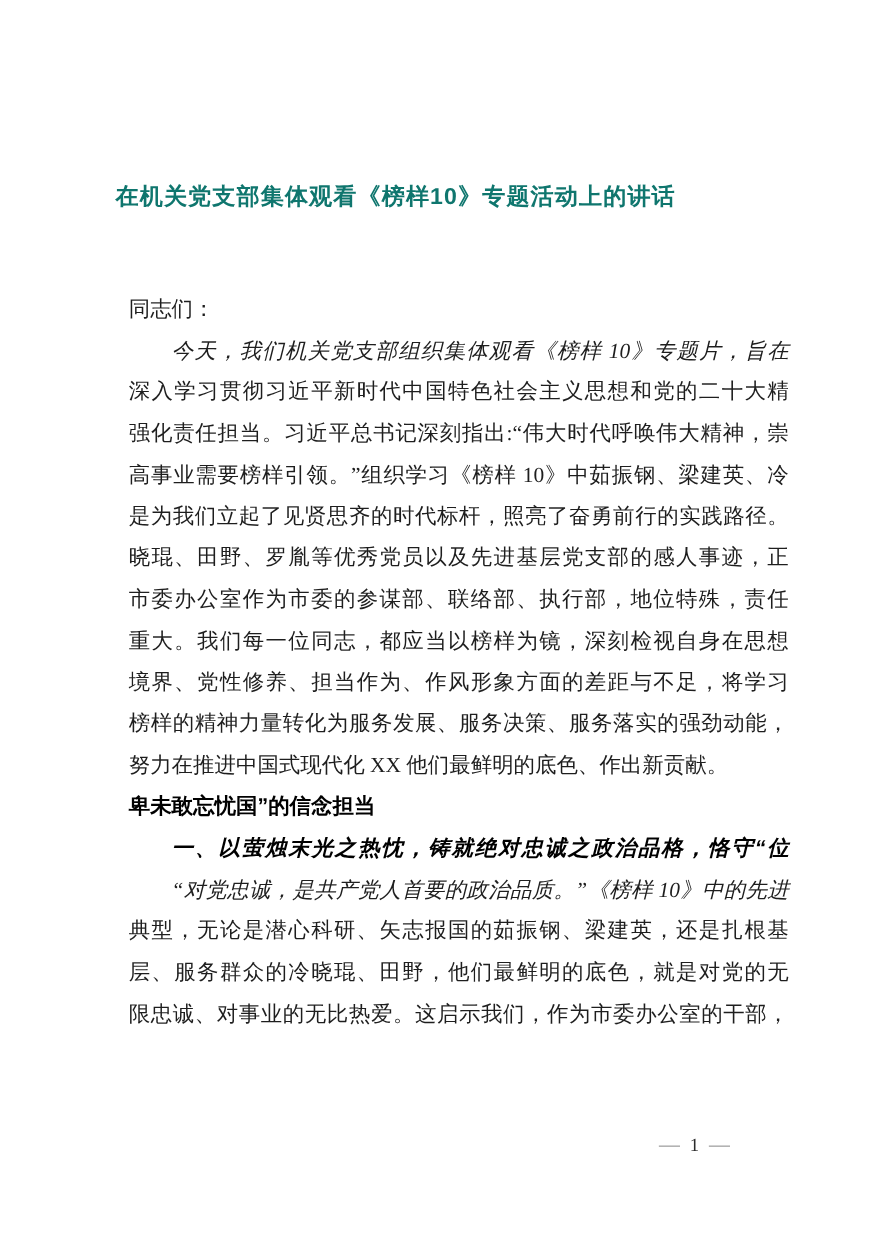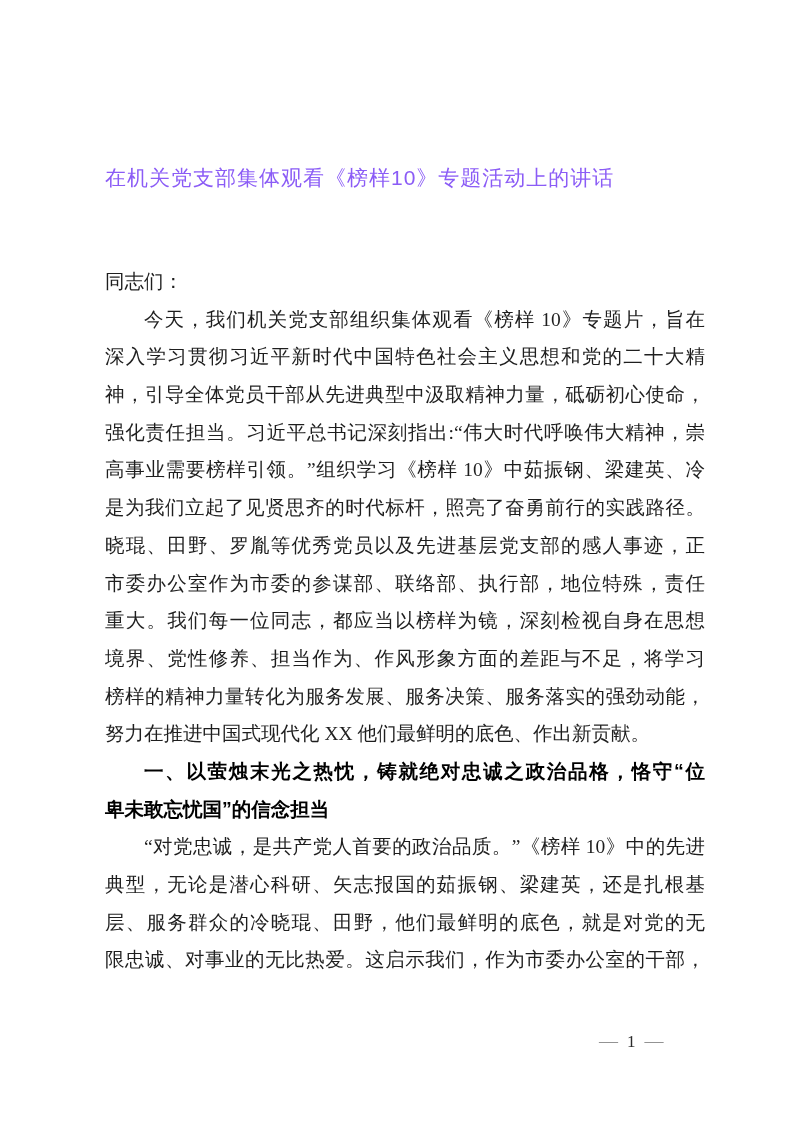--- a/index.html
+++ b/index.html
@@ -20,47 +20,48 @@
     top: 0;
     width: 600px;
     height: 1122px;
   }
   .doc-title {
     position: absolute;
     top: 164px;
     left: 0;
     margin: 0;
     font-family: "Liberation Sans", sans-serif;
-    font-weight: 400;
+    font-weight: 700;
     font-size: 21px;
-    color: #8b5cf6;
+    color: #0f766e;
     letter-spacing: 1px;
     white-space: nowrap;
   }
   .content {
     position: absolute;
     top: 263px;
-    left: 0;
+    left: 12px;
     width: 600px;
   }
   .line {
     height: 37.7px;
     line-height: 37.7px;
     font-size: 19.5px;
     font-family: "Liberation Serif", serif;
     color: #1e1e1e;
     text-align: justify;
     text-align-last: justify;
   }
   .line.left {
     text-align: left;
     text-align-last: left;
   }
   .line.indent {
     text-indent: 39px;
+    font-style: italic;
   }
   .line.heading {
     font-family: "Liberation Sans", sans-serif;
     font-weight: 700;
     color: #000000;
   }
   .footer {
     position: absolute;
     top: 1028px;
     left: 494px;
@@ -82,32 +83,31 @@
 <body>
 
 <div class="page">
 
   <h1 class="doc-title">在机关党支部集体观看《榜样10》专题活动上的讲话</h1>
 
   <div class="content">
       <div class="line left">同志们：</div>
       <div class="line indent">今天，我们机关党支部组织集体观看《榜样 10》专题片，旨在</div>
       <div class="line">深入学习贯彻习近平新时代中国特色社会主义思想和党的二十大精</div>
-      <div class="line">神，引导全体党员干部从先进典型中汲取精神力量，砥砺初心使命，</div>
       <div class="line">强化责任担当。习近平总书记深刻指出:“伟大时代呼唤伟大精神，崇</div>
       <div class="line">高事业需要榜样引领。”组织学习《榜样 10》中茹振钢、梁建英、冷</div>
       <div class="line">是为我们立起了见贤思齐的时代标杆，照亮了奋勇前行的实践路径。</div>
       <div class="line">晓琨、田野、罗胤等优秀党员以及先进基层党支部的感人事迹，正</div>
       <div class="line">市委办公室作为市委的参谋部、联络部、执行部，地位特殊，责任</div>
       <div class="line">重大。我们每一位同志，都应当以榜样为镜，深刻检视自身在思想</div>
       <div class="line">境界、党性修养、担当作为、作风形象方面的差距与不足，将学习</div>
       <div class="line">榜样的精神力量转化为服务发展、服务决策、服务落实的强劲动能，</div>
       <div class="line left">努力在推进中国式现代化 XX 他们最鲜明的底色、作出新贡献。</div>
+      <div class="line heading left">卑未敢忘忧国”的信念担当</div>
       <div class="line heading indent">一、以萤烛末光之热忱，铸就绝对忠诚之政治品格，恪守“位</div>
-      <div class="line heading left">卑未敢忘忧国”的信念担当</div>
       <div class="line indent">“对党忠诚，是共产党人首要的政治品质。”《榜样 10》中的先进</div>
       <div class="line">典型，无论是潜心科研、矢志报国的茹振钢、梁建英，还是扎根基</div>
       <div class="line">层、服务群众的冷晓琨、田野，他们最鲜明的底色，就是对党的无</div>
       <div class="line">限忠诚、对事业的无比热爱。这启示我们，作为市委办公室的干部，</div>
     </div>
 
   <div class="footer">
     <span class="dash">—</span><span class="num">1</span><span class="dash">—</span>
   </div>
 

